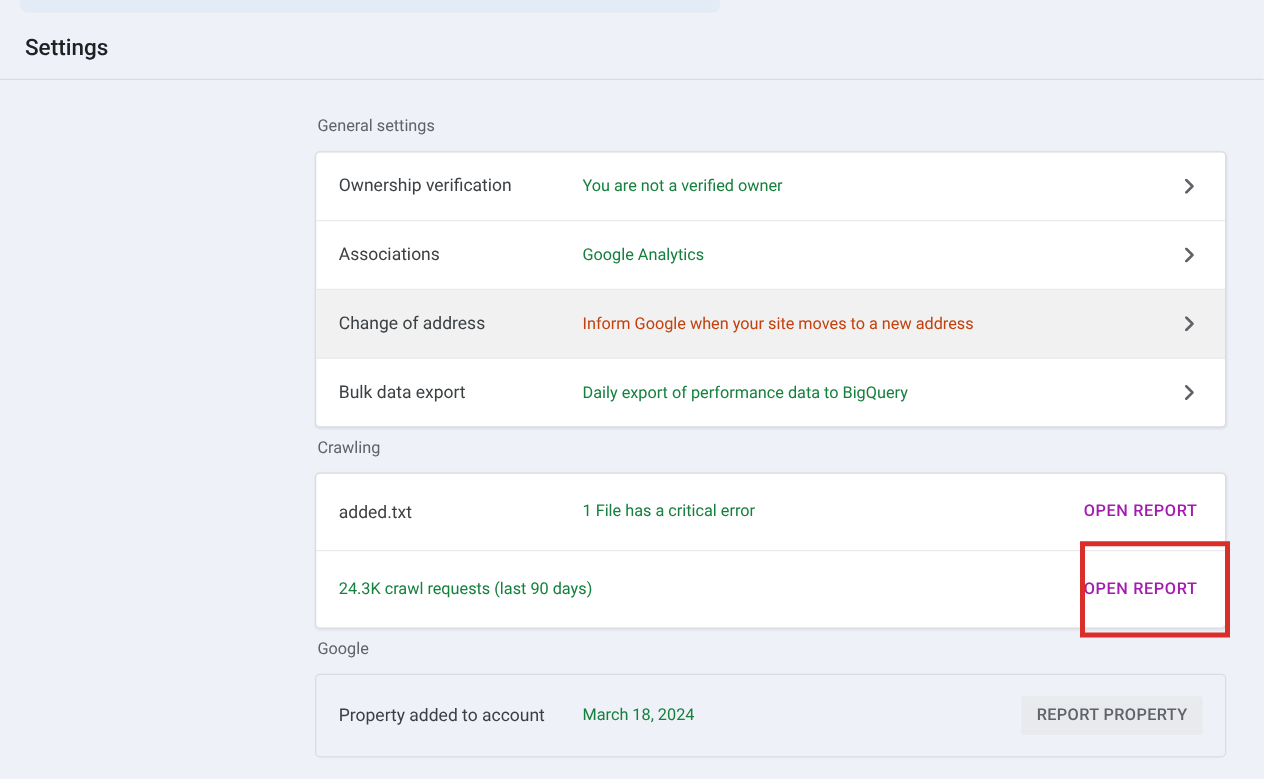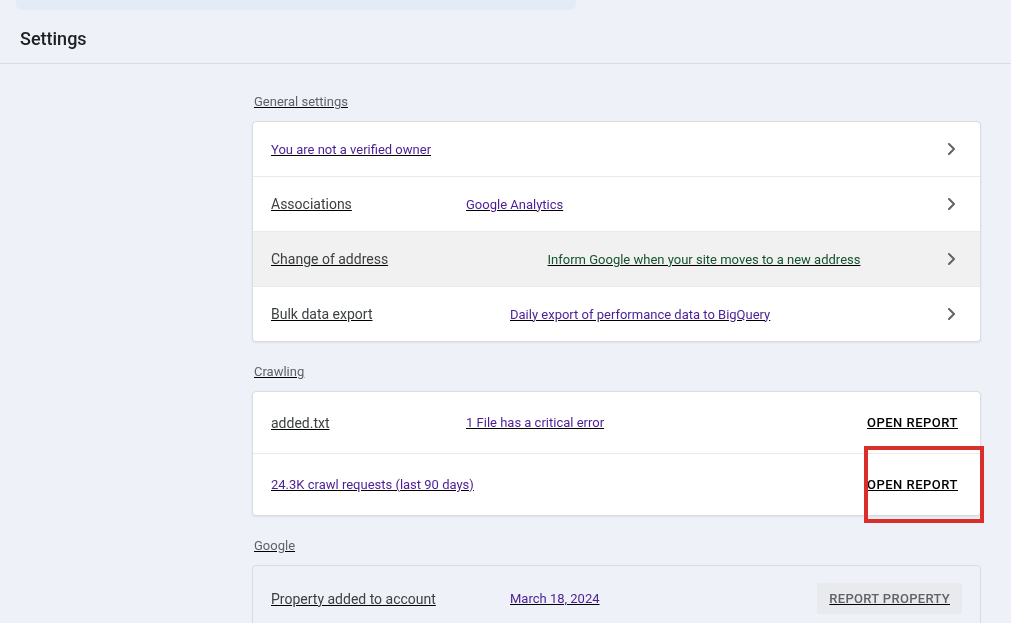--- a/index.html
+++ b/index.html
@@ -30,22 +30,21 @@
       color: #202124;
       padding: 18px 8px 14px 20px;
       border-bottom: 1px solid #dadce0;
     }
     
     .content {
       padding: 30px 30px 20px 252px;
     }
     
     .section {
-      margin-bottom: 22px;
-      text-decoration: underline;
+      margin-bottom: 9px;
     }
     
     .section-header {
       font-size: 13px;
       color: #5f6368;
       margin-bottom: 12px;
       padding-left: 2px;
     }
     
     .card {
@@ -64,64 +63,62 @@
       display: flex;
       align-items: center;
       padding: 17px 18px;
       border-bottom: 1px solid #e8eaed;
       cursor: pointer;
       position: relative;
     }
     
     .row:last-child {
       border-bottom: none;
-      gap: 44px;
     }
     
     .row.disabled {
       background: #f1f1f1;
       cursor: default;
     }
     
     .row-label {
       width: 195px;
       font-size: 14px;
       color: #3c4043;
       flex-shrink: 0;
     }
     
     .row-value {
       font-size: 13px;
-      color: #4c1d95;
+      color: #15803d;
       flex: 1;
     }
     
     .disabled .row-value {
-      color: #14532d;
-      text-align: center;
+      color: #c2410c;
     }
     
     .chevron {
       width: 20px;
       height: 20px;
       display: flex;
       align-items: center;
       justify-content: center;
       color: #5f6368;
     }
     
     .chevron svg {
       width: 8px;
       height: 12px;
     }
     
     .action-button {
       font-size: 13px;
       font-weight: 500;
-      color: #000000;
+      color: #a21caf;
       letter-spacing: 0.5px;
       background: none;
       border: none;
       cursor: pointer;
       padding: 6px 4px;
       text-transform: uppercase;
       text-align: center;
     }
     
     .remove-button {
@@ -153,20 +150,21 @@
 
 <h1 class="page-title">Settings</h1>
 
 <div class="content">
 
   <div class="section">
     <div class="section-header">General settings</div>
     <div class="card">
 
       <div class="row">
+        <div class="row-label">Ownership verification</div>
         <div class="row-value">You are not a verified owner</div>
         <div class="chevron">
           <svg viewBox="0 0 8 12" fill="none">
               <path d="M1 1l5 5-5 5" stroke="currentColor" stroke-width="2" stroke-linecap="round" stroke-linejoin="round"></path>
             </svg>
         </div>
       </div>
 
       <div class="row">
         <div class="row-label">Associations</div>

